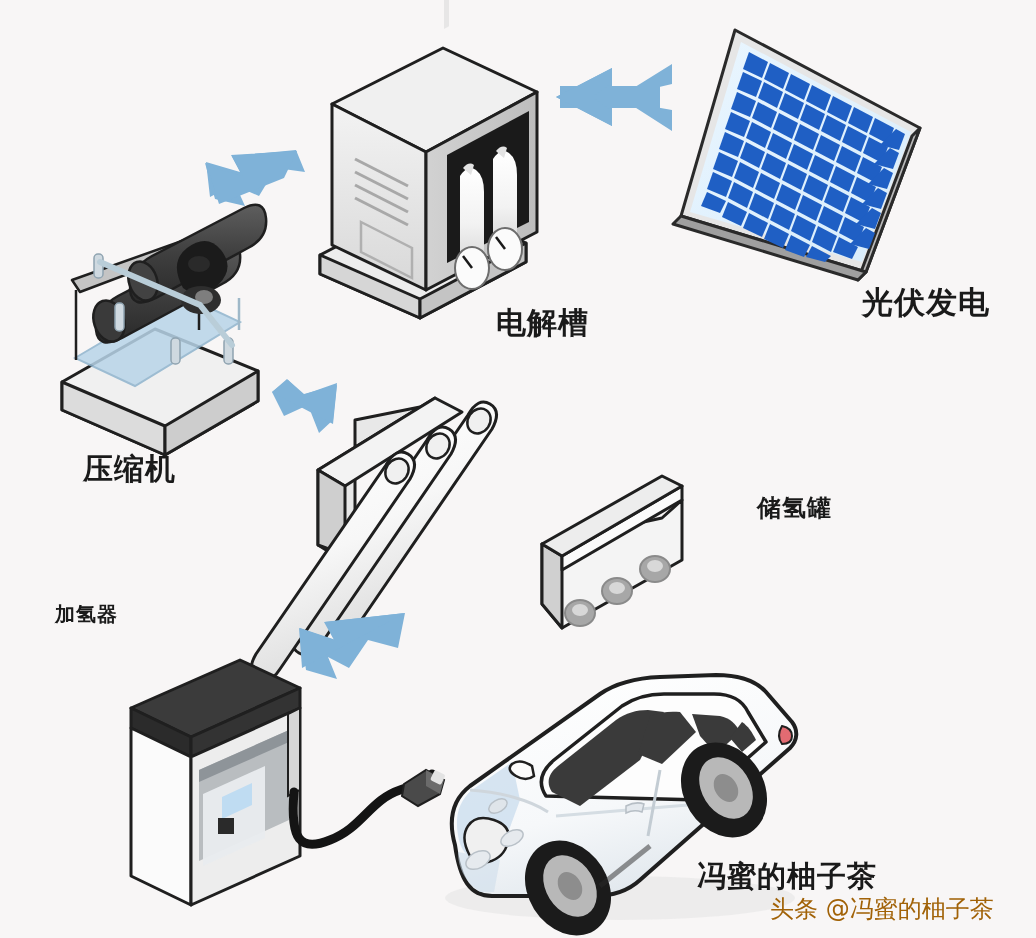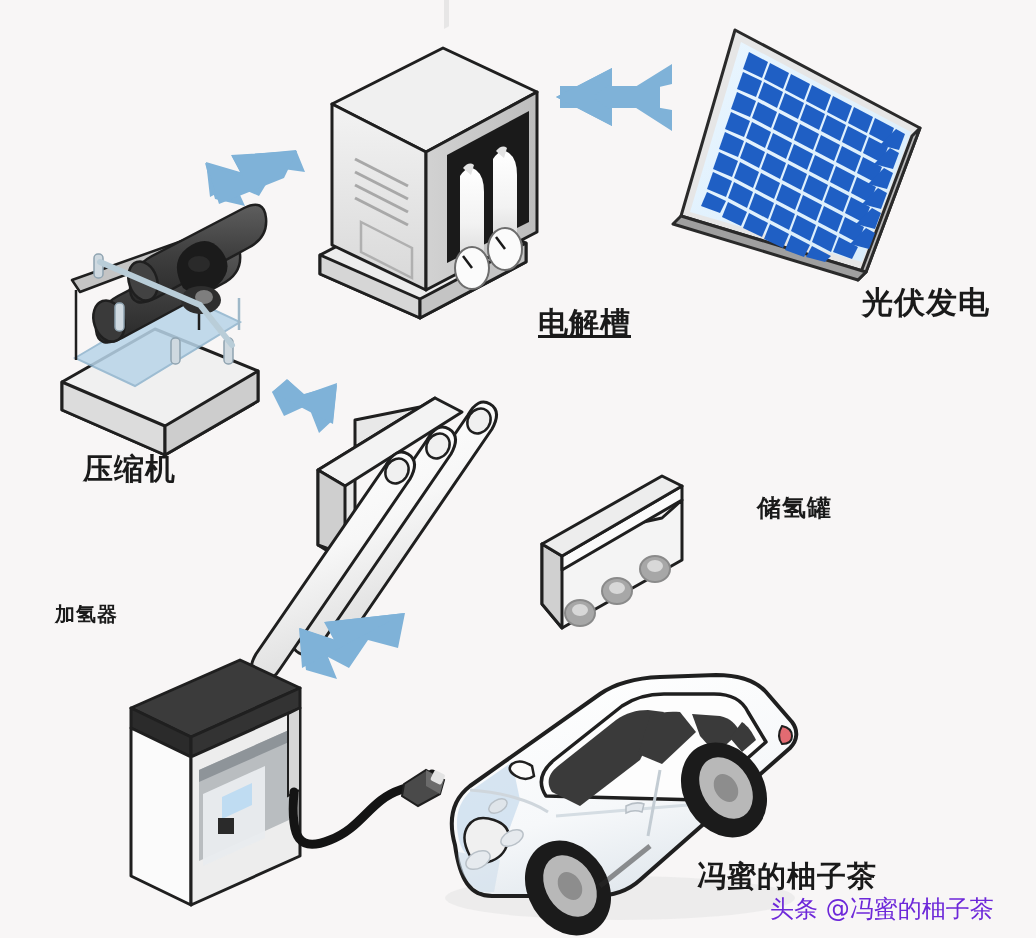--- a/index.html
+++ b/index.html
@@ -13,28 +13,28 @@
   #stage{position:absolute;left:0;top:0;width:853px;height:938px;}
   .label{
     position:absolute;
     font-weight:bold;
     color:#1a1a1a;
     letter-spacing:1px;
     white-space:nowrap;
     font-family:"DejaVu Sans","Liberation Sans",sans-serif;
   }
   #lbl-pv{left:862px;top:282px;font-size:31px;}
-  #lbl-el{left:538px;top:303px;font-size:30px;text-decoration:underline;}
+  #lbl-el{left:496px;top:303px;font-size:30px;}
   #lbl-comp{left:83px;top:449px;font-size:30px;}
   #lbl-tank{left:757px;top:492px;font-size:24px;}
   #lbl-disp{left:55px;top:601px;font-size:20px;}
   #lbl-car{left:697px;top:857px;font-size:29px;}
   #watermark{
     position:absolute;left:770px;top:893px;
-    font-size:24px;color:#6d28d9;white-space:nowrap;
+    font-size:24px;color:#a16207;white-space:nowrap;
     font-family:"DejaVu Sans","Liberation Sans",sans-serif;
   }
   svg{display:block;}
 </style>
 </head>
 <body>
 
 <div id="stage">
 
 <svg width="1036" height="938" viewBox="0 0 1036 938">

